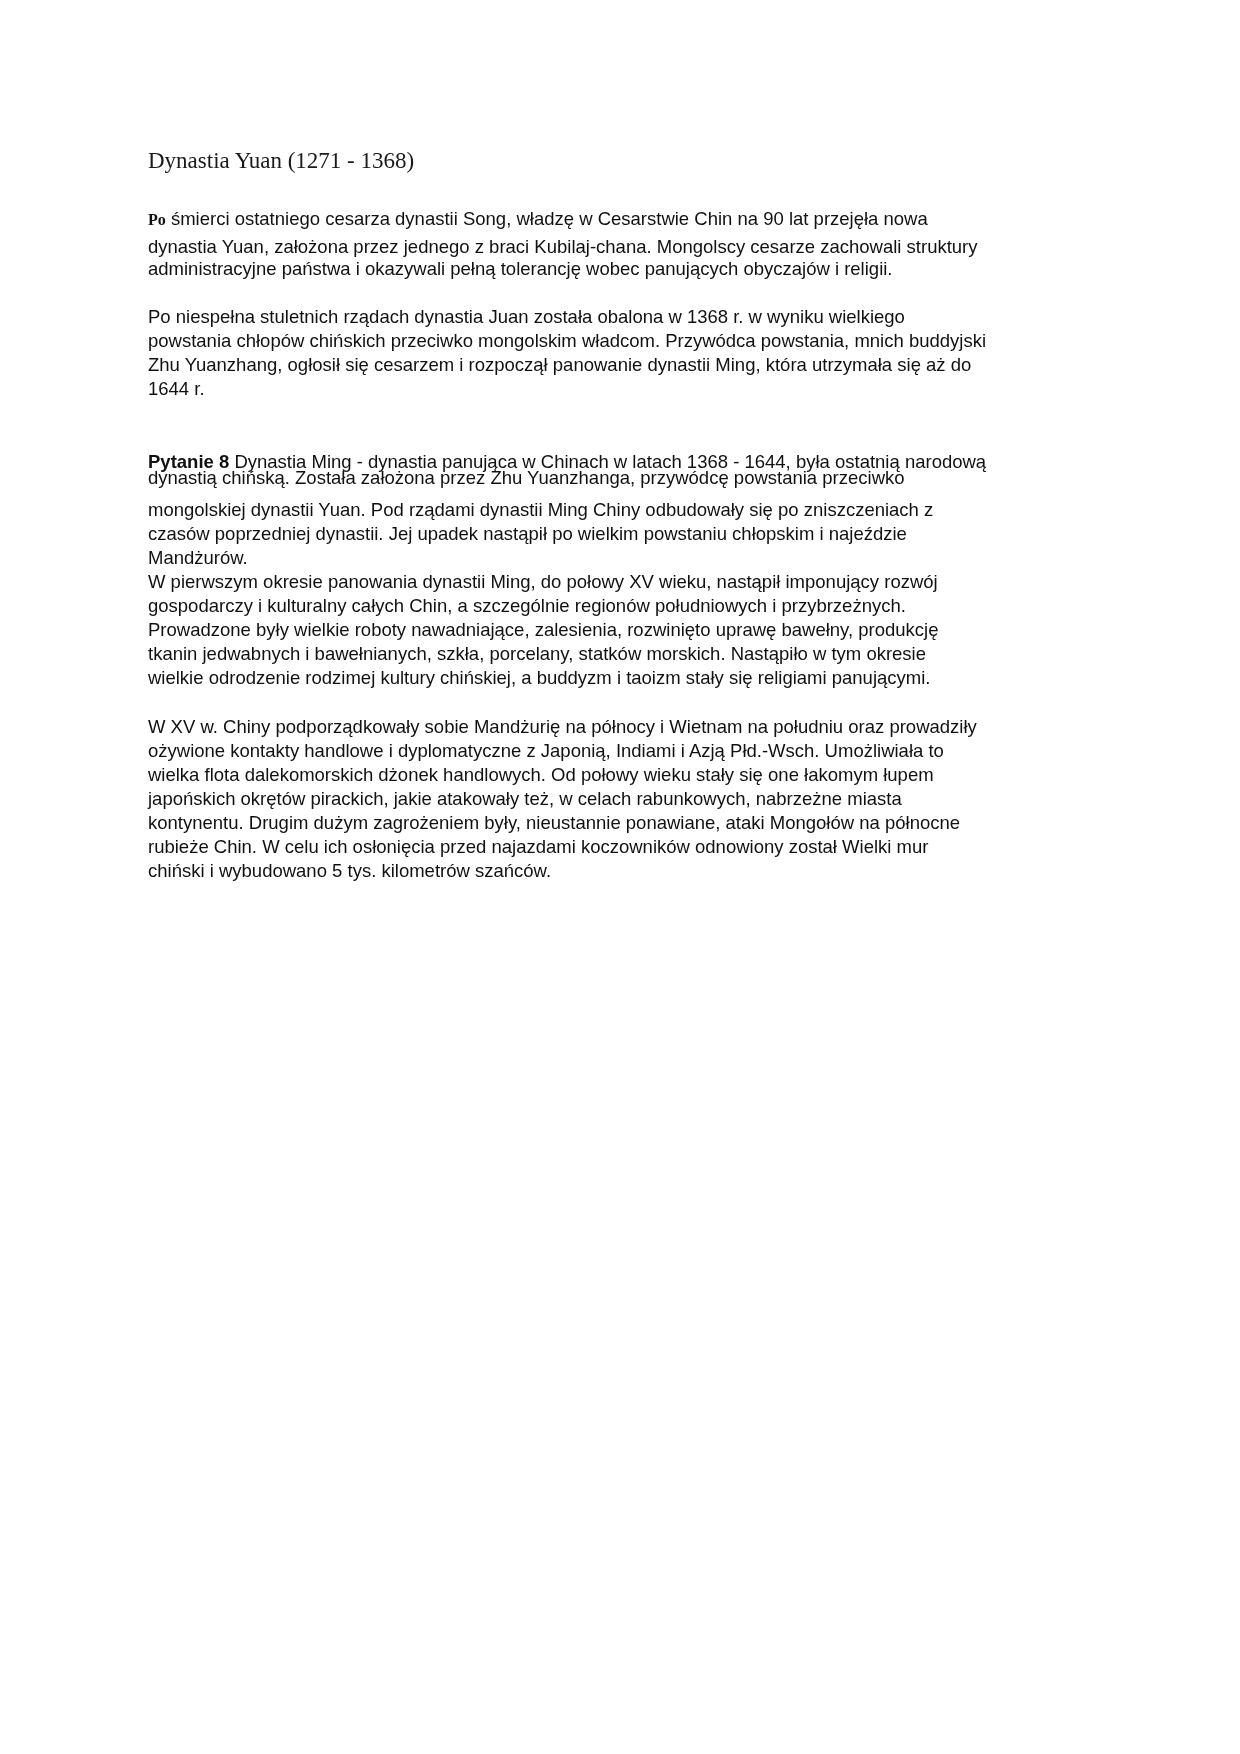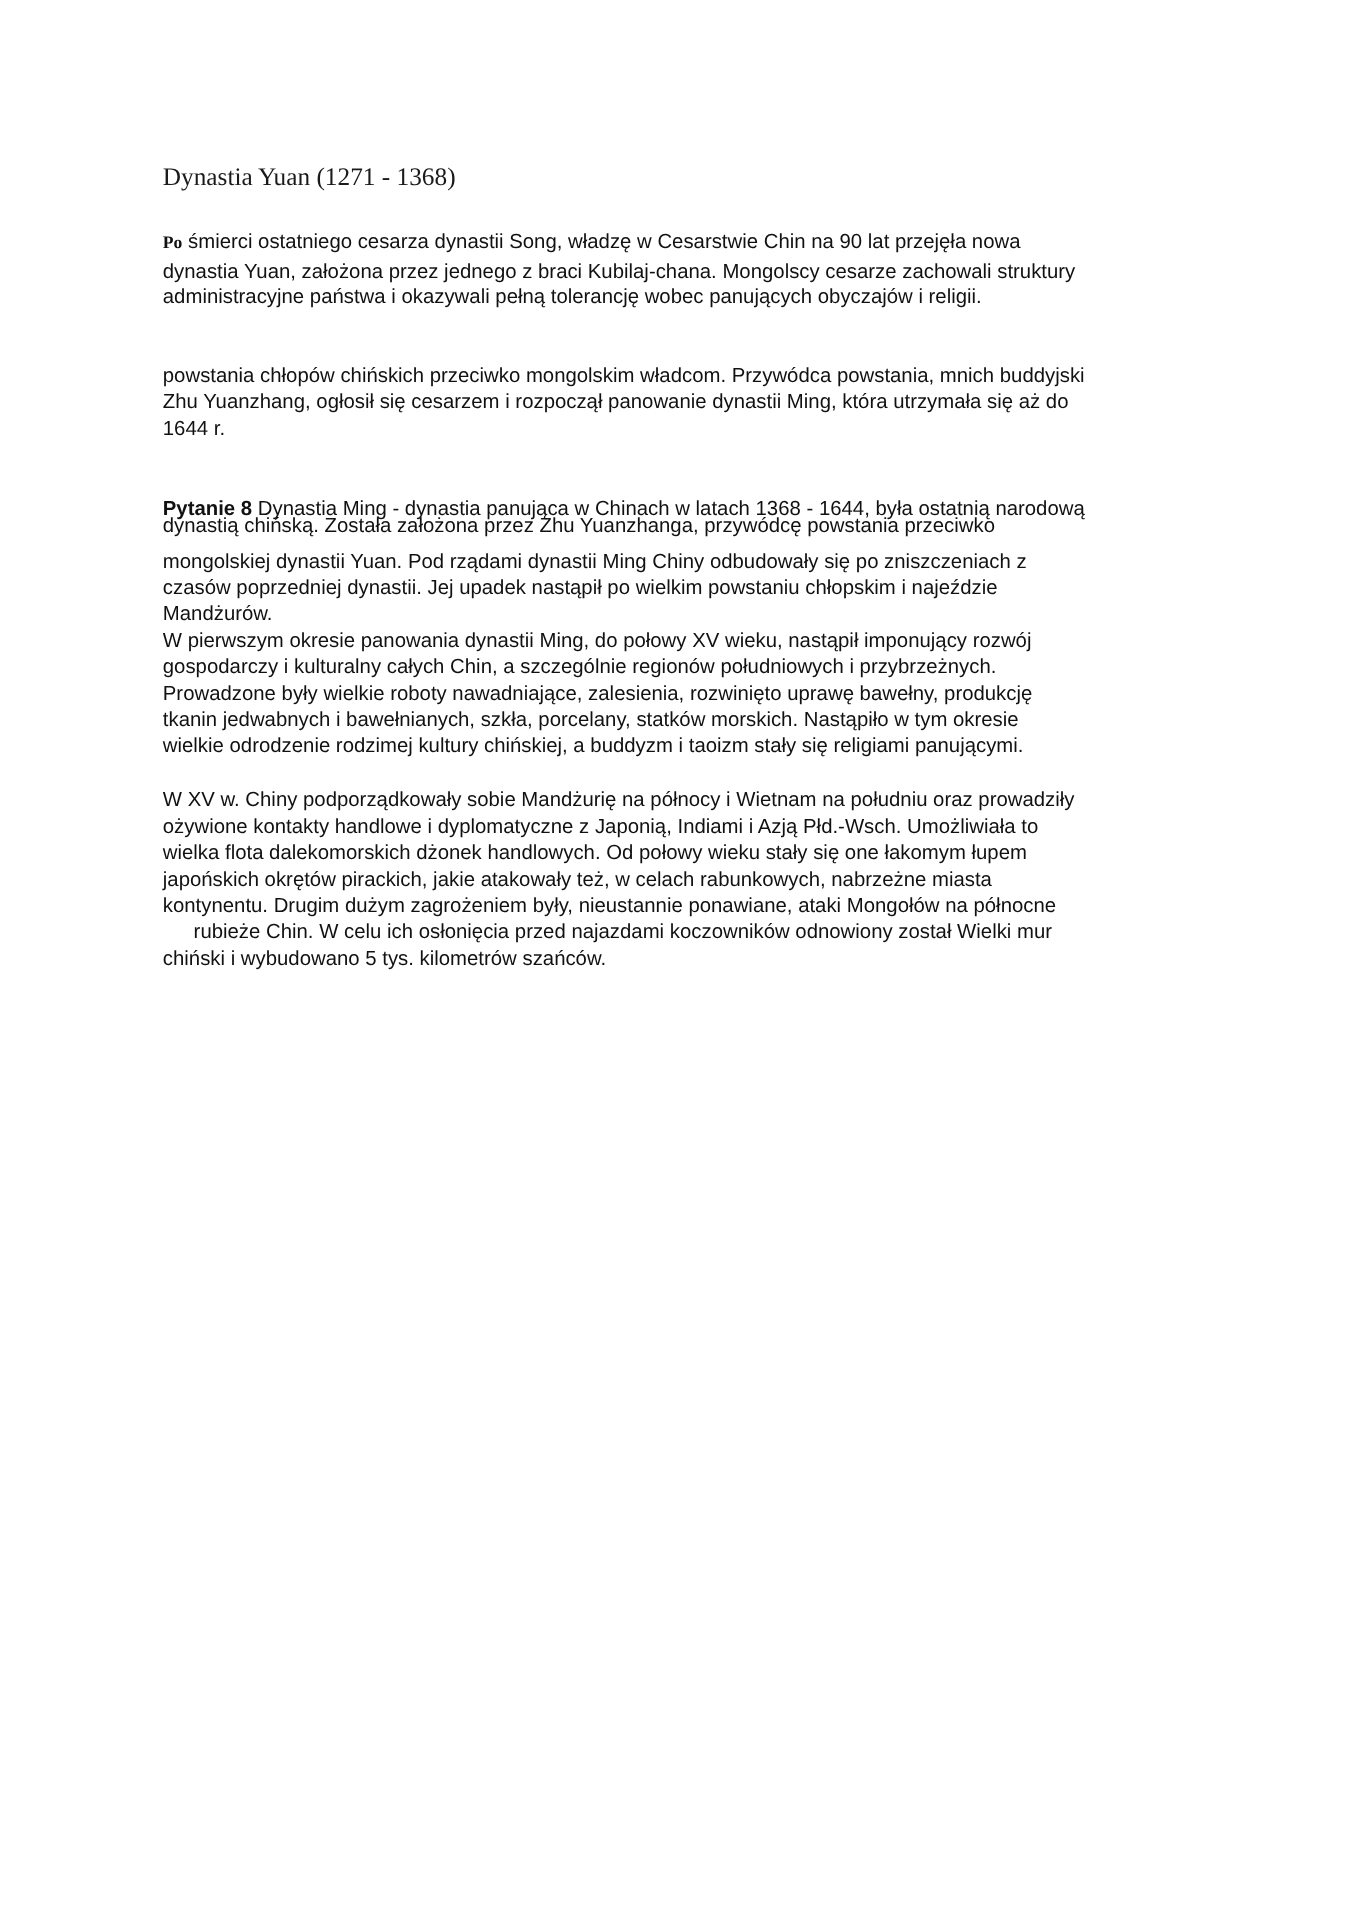--- a/index.html
+++ b/index.html
@@ -24,35 +24,36 @@
 </head>
 <body>
 
 <div class="page">
   <div class="title">Dynastia Yuan (1271 - 1368)</div>
 
   <div class="line" style="top:208px;"><span class="lead">Po</span><span> śmierci ostatniego cesarza dynastii Song, władzę w Cesarstwie Chin na 90 lat przejęła nowa</span></div>
   <div class="line" style="top:236px;">dynastia Yuan, założona przez jednego z braci Kubilaj-chana. Mongolscy cesarze zachowali struktury</div>
   <div class="line" style="top:258px;">administracyjne państwa i okazywali pełną tolerancję wobec panujących obyczajów i religii.</div>
 
+  <div class="line" style="top:306px;">Po niespełna stuletnich rządach dynastia Juan została obalona w 1368 r. w wyniku wielkiego</div>
   <div class="line" style="top:330px;">powstania chłopów chińskich przeciwko mongolskim władcom. Przywódca powstania, mnich buddyjski</div>
   <div class="line" style="top:354px;">Zhu Yuanzhang, ogłosił się cesarzem i rozpoczął panowanie dynastii Ming, która utrzymała się aż do</div>
   <div class="line" style="top:378px;">1644 r.</div>
 
   <div class="line" style="top:451px;"><span class="bold">Pytanie 8</span><span> Dynastia Ming - dynastia panująca w Chinach w latach 1368 - 1644, była ostatnią narodową</span></div>
   <div class="line" style="top:467px;">dynastią chińską. Została założona przez Zhu Yuanzhanga, przywódcę powstania przeciwko</div>
   <div class="line" style="top:499px;">mongolskiej dynastii Yuan. Pod rządami dynastii Ming Chiny odbudowały się po zniszczeniach z</div>
   <div class="line" style="top:523px;">czasów poprzedniej dynastii. Jej upadek nastąpił po wielkim powstaniu chłopskim i najeździe</div>
   <div class="line" style="top:547px;">Mandżurów.</div>
   <div class="line" style="top:571px;">W pierwszym okresie panowania dynastii Ming, do połowy XV wieku, nastąpił imponujący rozwój</div>
   <div class="line" style="top:595px;">gospodarczy i kulturalny całych Chin, a szczególnie regionów południowych i przybrzeżnych.</div>
   <div class="line" style="top:619px;">Prowadzone były wielkie roboty nawadniające, zalesienia, rozwinięto uprawę bawełny, produkcję</div>
   <div class="line" style="top:643px;">tkanin jedwabnych i bawełnianych, szkła, porcelany, statków morskich. Nastąpiło w tym okresie</div>
   <div class="line" style="top:667px;">wielkie odrodzenie rodzimej kultury chińskiej, a buddyzm i taoizm stały się religiami panującymi.</div>
 
   <div class="line" style="top:716px;">W XV w. Chiny podporządkowały sobie Mandżurię na północy i Wietnam na południu oraz prowadziły</div>
   <div class="line" style="top:740px;">ożywione kontakty handlowe i dyplomatyczne z Japonią, Indiami i Azją Płd.-Wsch. Umożliwiała to</div>
   <div class="line" style="top:764px;">wielka flota dalekomorskich dżonek handlowych. Od połowy wieku stały się one łakomym łupem</div>
   <div class="line" style="top:788px;">japońskich okrętów pirackich, jakie atakowały też, w celach rabunkowych, nabrzeżne miasta</div>
   <div class="line" style="top:812px;">kontynentu. Drugim dużym zagrożeniem były, nieustannie ponawiane, ataki Mongołów na północne</div>
-  <div class="line" style="top:836px;margin-left:28px;">rubieże Chin. W celu ich osłonięcia przed najazdami koczowników odnowiony został Wielki mur</div>
+  <div class="line" style="top:836px;">rubieże Chin. W celu ich osłonięcia przed najazdami koczowników odnowiony został Wielki mur</div>
   <div class="line" style="top:860px;">chiński i wybudowano 5 tys. kilometrów szańców.</div>
 </div>
 
 </body></html>

